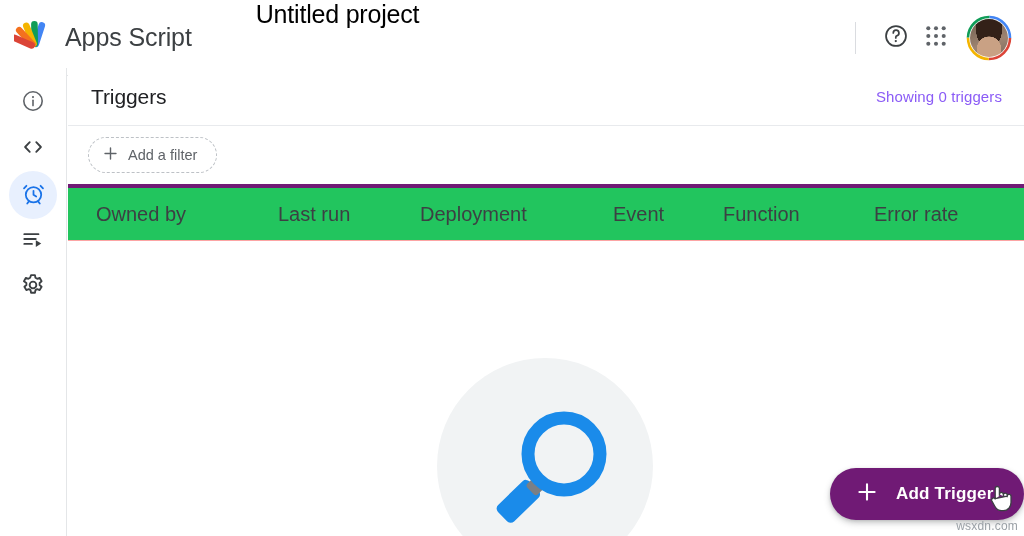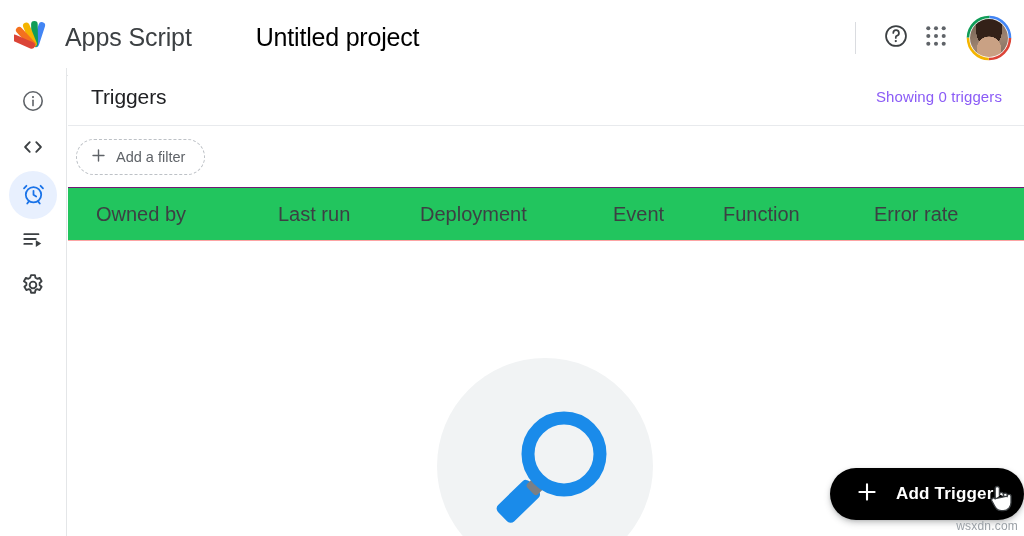--- a/index.html
+++ b/index.html
@@ -9,21 +9,21 @@
     background: #ffffff;
     overflow: hidden;
   }
 
   
   #topbar {
     position: absolute; left: 0; top: 0;
     width: 1024px; height: 76px;
     background: #ffffff;
     border-bottom: 1px solid #e4e6e8;
-    display: flex; align-items: center;
+    display: flex; 
   }
   #brand { display: flex; align-items: center; margin-left: 14px; }
   #brand-logo { width: 42px; height: 40px; flex: 0 0 42px; }
   #brand-name {
     font-size: 25px; color: #3c4043; font-weight: 400;
     margin-left: 9px; letter-spacing: -0.1px; white-space: nowrap;
   }
   #project-title {
     font-size: 25px; color: #000000; font-weight: 400;
     margin-left: 64px; white-space: nowrap; letter-spacing: -0.2px;
@@ -93,21 +93,21 @@
     height: 58px; display: flex; align-items: center;
     border-bottom: 1px solid #e8eaed;
     padding: 0 22px 0 23px;
   }
   #page-title { font-size: 21px; color: #202124; font-weight: 400; letter-spacing: -0.1px; }
   #showing-count {
     margin-left: auto; font-size: 15px; color: #8b5cf6; letter-spacing: 0.1px;
   }
   #filter-bar {
     height: 62px; display: flex; align-items: center;
-    padding-left: 8px; border-bottom: 1px solid #701a75;
+    padding-left: 20px; border-bottom: 4px solid #701a75;
   }
   #add-filter-chip {
     display: inline-flex; align-items: center; gap: 9px;
     height: 36px; padding: 0 19px 0 13px;
     border: 1px dashed #bdc1c6; border-radius: 18px;
     background: #fff; cursor: pointer;
     font-size: 14.5px; color: #5f6368;
   }
   #table-head {
     height: 53px; display: flex; align-items: center;
@@ -125,21 +125,21 @@
     position: absolute; left: 369px; top: 186px;
     width: 216px; height: 216px; border-radius: 50%;
     background: #f1f3f4;
   }
   #magnifier { position: absolute; left: 420px; top: 232px; }
 
   
   #add-trigger-fab {
     position: absolute; left: 830px; top: 468px;
     height: 52px; border-radius: 26px;
-    background: #000000; color: #fff;
+    background: #701a75; color: #fff;
     display: flex; align-items: center; gap: 18px;
     padding: 0 30px 0 26px; cursor: pointer;
     box-shadow: 0 3px 6px rgba(60,64,67,.28), 0 1px 3px rgba(60,64,67,.15);
     font-size: 17px; font-weight: 700; letter-spacing: 0.2px;
     border: none; font-family: "Liberation Sans", sans-serif;
   }
   #cursor-hand { position: absolute; left: 986px; top: 482px; pointer-events: none; }
 
   #watermark {
     position: absolute; right: 6px; bottom: 3px;

